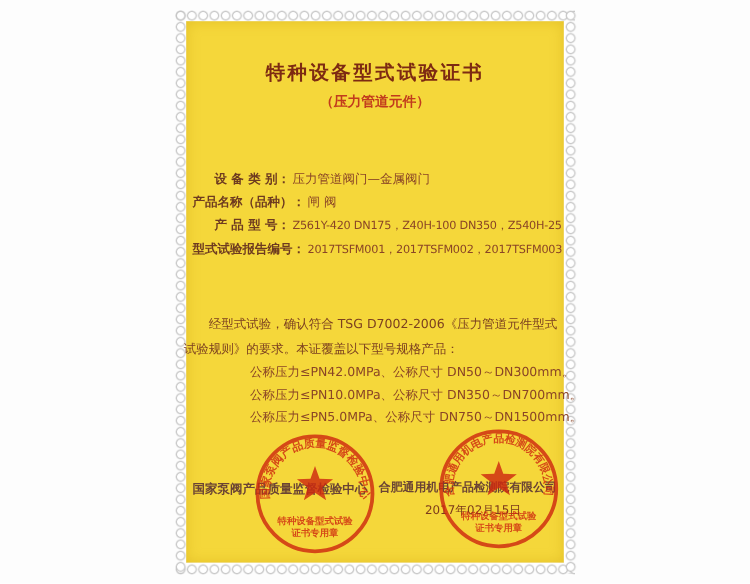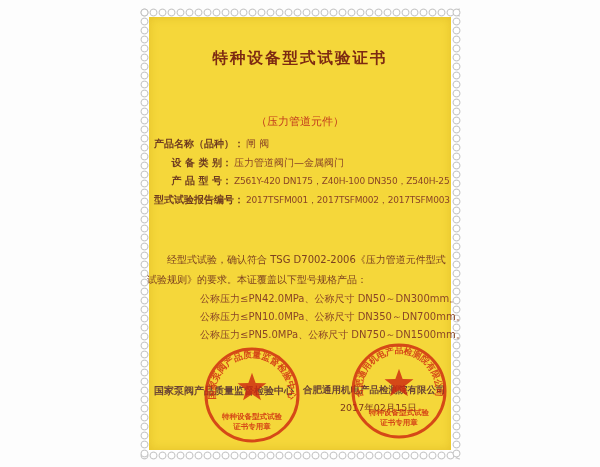--- a/index.html
+++ b/index.html
@@ -36,21 +36,21 @@
     box-shadow:inset 0 0 10px rgba(196,150,10,.35);
   }
 
   
   .title{
     position:absolute;left:0;right:0;top:36px;text-align:center;
     font-size:15.5px;font-weight:bold;letter-spacing:2px;color:#7d2a12;z-index:2;
   }
   .subtitle{
     position:absolute;left:0;right:0;top:62px;text-align:center;
-    font-size:11px;font-weight:normal;color:#c23b1d;z-index:2;margin-top:40px;
+    font-size:11px;font-weight:bold;color:#c23b1d;z-index:2;
   }
   .certno{
     position:absolute;left:0;right:0;top:96px;text-align:center;
     font-size:10.5px;color:#8a2f16;z-index:2;
   }
   .certno .lbl{font-weight:bold;color:#8a2f16;}
   .certno .val{color:#a24423;letter-spacing:.5px;}
 
   .rows{position:absolute;left:10px;right:6px;top:123px;z-index:2;}
   .row{display:flex;line-height:18.6px;font-size:10px;white-space:nowrap;}
@@ -97,26 +97,26 @@
     <div class="cert-inner"></div>
 
     <div class="title">特种设备型式试验证书</div>
     <div class="subtitle">（压力管道元件）</div>
 
 
     <div class="rows">
       <div class="row">
       </div>
       <div class="row">
+        <span class="lbl">设 备 类 别：</span>
+        <span class="val">压力管道阀门—金属阀门</span>
+      </div>
+      <div class="row">
         <span class="lbl">产品名称（品种）：</span>
         <span class="val">闸 阀</span>
-      </div>
-      <div class="row">
-        <span class="lbl">设 备 类 别：</span>
-        <span class="val">压力管道阀门—金属阀门</span>
       </div>
       <div class="row">
         <span class="lbl">产 品 型 号：</span>
         <span class="val latin">Z561Y-420 DN175，Z40H-100 DN350，Z540H-25 DN800</span>
       </div>
       <div class="row">
         <span class="lbl">型式试验报告编号：</span>
         <span class="val latin">2017TSFM001，2017TSFM002，2017TSFM003</span>
       </div>
     </div>

